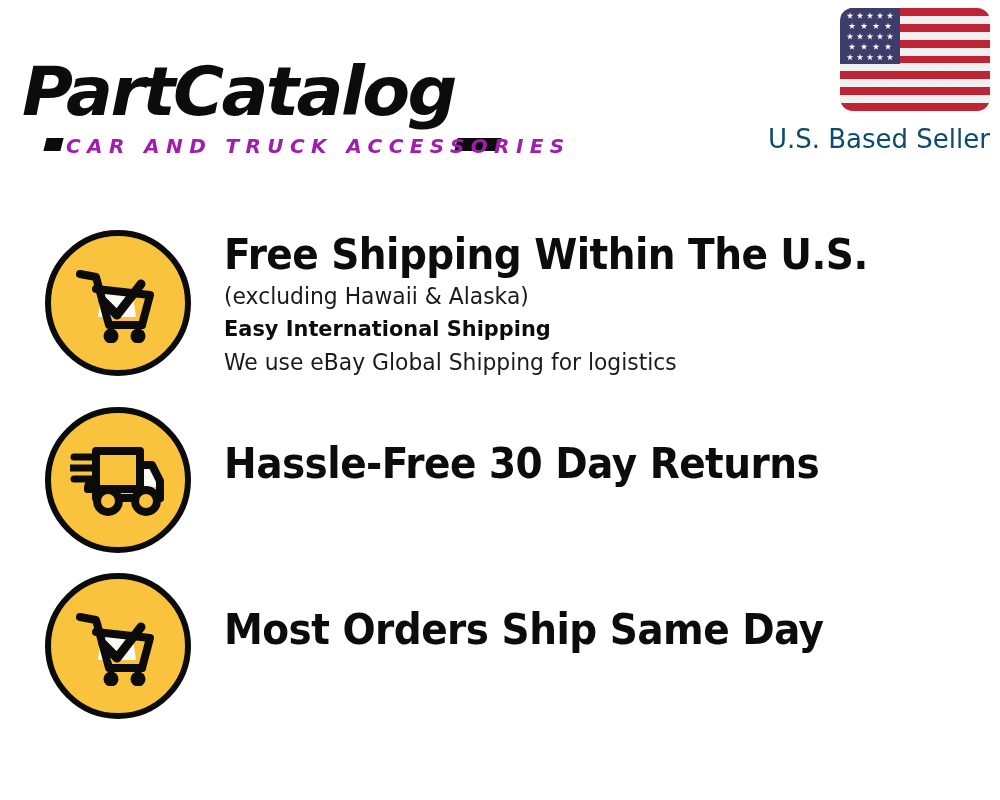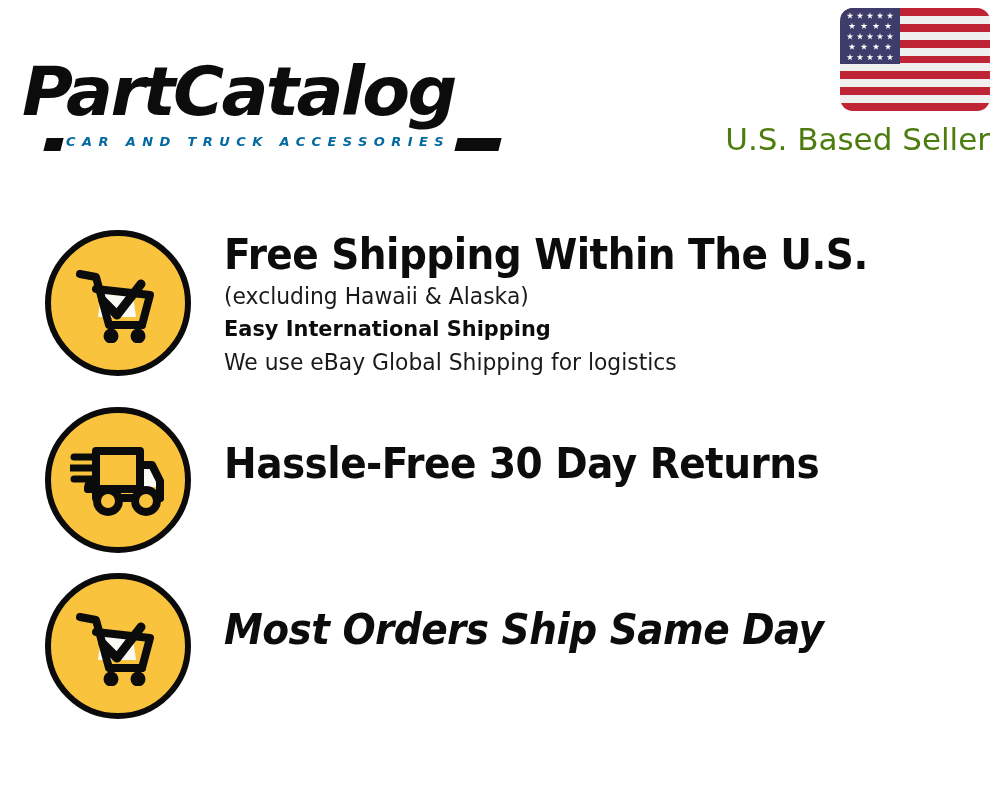--- a/index.html
+++ b/index.html
@@ -45,23 +45,23 @@
     transform: scaleX(1.04);
     transform-origin: left center;
   }
   .brand-tagline {
     position: absolute;
     left: 44px;
     top: 78px;
     font-family: "DejaVu Sans", sans-serif;
     font-weight: 700;
     font-style: italic;
-    font-size: 13px;
+    font-size: 20px;
     letter-spacing: 6.4px;
-    color: #0369a1;
+    color: #a21caf;
     white-space: nowrap;
     transform: scaleX(1.0);
     transform-origin: left center;
   }
   .brand-rule-left,
   .brand-rule-right {
     position: absolute;
     background: #0c0c0c;
     height: 13px;
   }
@@ -117,23 +117,23 @@
     position: absolute;
     width: 7px;
     height: 7px;
     background: #ffffff;
     clip-path: polygon(50% 0%, 61% 35%, 98% 35%, 68% 57%, 79% 91%, 50% 70%, 21% 91%, 32% 57%, 2% 35%, 39% 35%);
   }
   .seller-label {
     margin-top: 7px;
     font-family: "DejaVu Sans", sans-serif;
     font-weight: 400;
-    font-size: 31px;
+    font-size: 26px;
     line-height: 34px;
-    color: #4d7c0f;
+    color: #0c4a6e;
     white-space: nowrap;
     letter-spacing: 0px;
   }
 
   
   .features {
     position: absolute;
     top: 230px;
     left: 0;
     width: 1000px;
@@ -198,21 +198,21 @@
     font-weight: 700;
     font-size: 22px;
     line-height: 34px;
     color: #0c0c0c;
     white-space: nowrap;
     transform: scaleX(0.95);
     transform-origin: left center;
   }
   .row-1 .feature-text { padding-top: 0px; }
   .row-2 .feature-text { padding-top: 32px; }
-  .row-3 .feature-text { padding-top: 32px; font-style: italic; }
+  .row-3 .feature-text { padding-top: 32px; }
 </style>
 </head>
 <body>
 
 <div class="header">
 
   <div class="brand-logo">
     <div class="brand-wordmark">PartCatalog</div>
     <div class="brand-rule-left"></div>
     <div class="brand-rule-right"></div>

